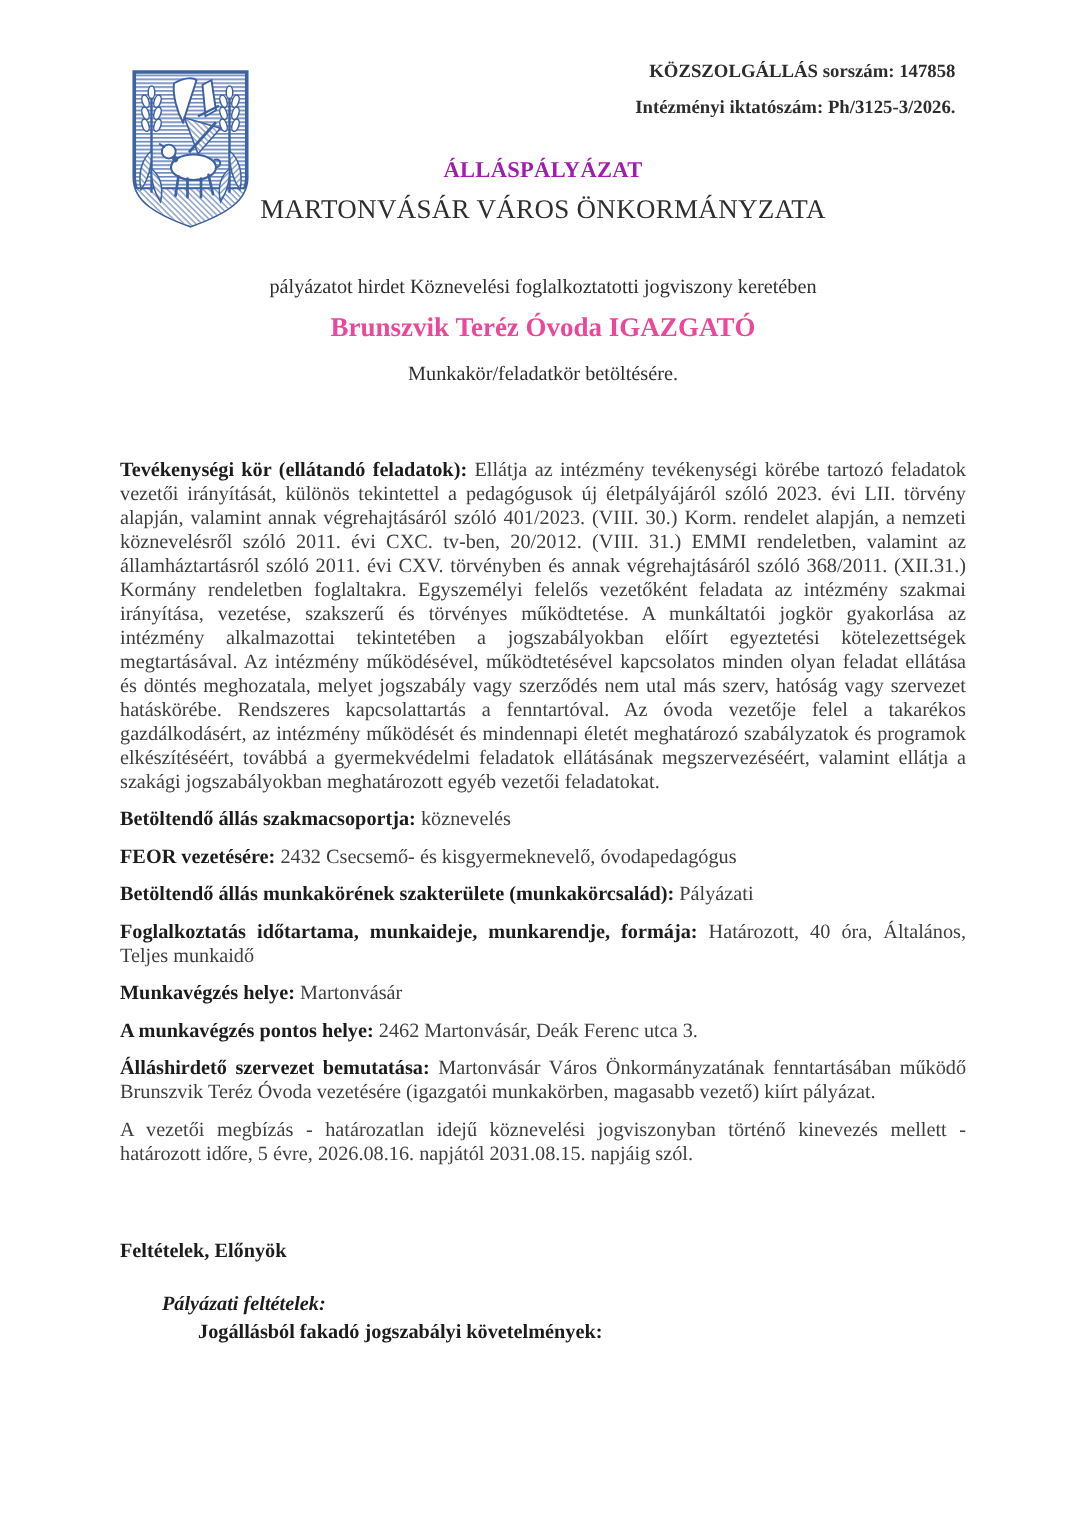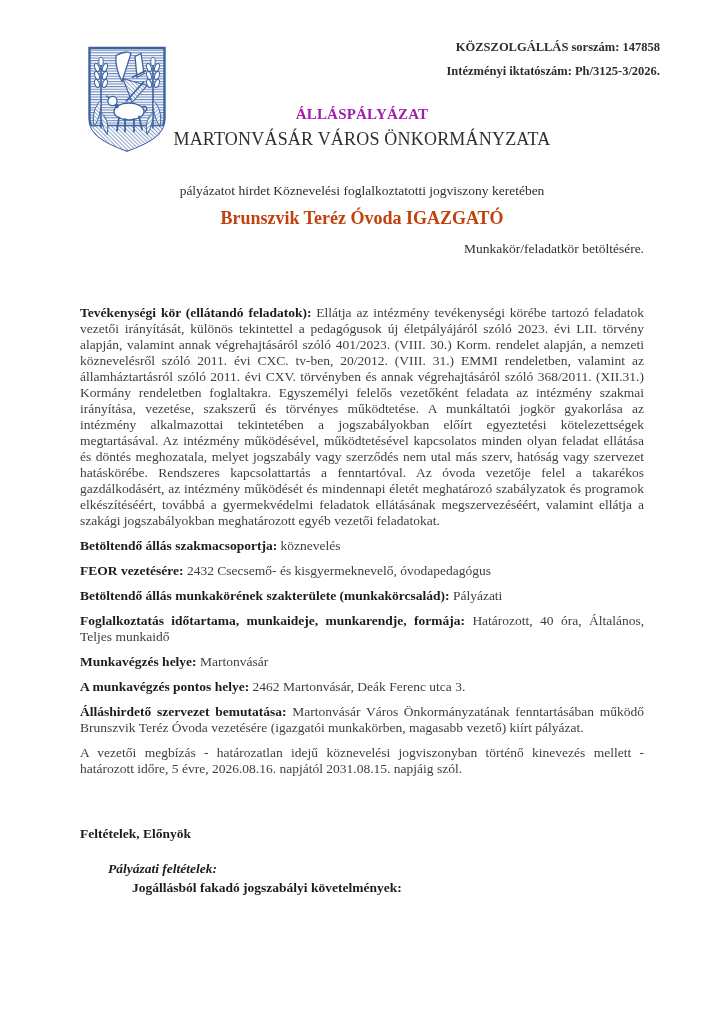--- a/index.html
+++ b/index.html
@@ -6,36 +6,36 @@
   html,body{margin:0;padding:0;background:#ffffff;}
   body{
     width:724px;height:1024px;overflow:hidden;
     font-family:"Liberation Serif","DejaVu Serif",serif;
     -webkit-font-smoothing:antialiased;
   }
   .page{position:relative;width:724px;height:1024px;background:#ffffff;}
 
   
   .hdr-right{
-    position:absolute;top:41px;right:64px;text-align:right;
+    position:absolute;top:41px;right:87px;text-align:right;
     font-size:12.5px;font-weight:700;color:#2d2d2d;line-height:13px;
   }
   .hdr-right .ref-line + .ref-line{margin-top:11px;}
 
   
   .coa{position:absolute;left:86px;top:44px;width:82px;height:111px;}
 
   
   .content{padding:106px 80px 0 80px;}
   .t-center{text-align:center;}
   .doc-type{font-size:15px;font-weight:700;color:#a21caf;line-height:17px;letter-spacing:.2px;}
   .org{font-size:18px;color:#2e2e2e;line-height:16px;margin-top:8px;letter-spacing:.2px;}
   .intro{font-size:13.5px;color:#2e2e2e;line-height:16px;margin-top:36px;}
-  .position{font-size:18px;font-weight:700;color:#c2410c;line-height:22px;margin-top:8px;}
-  .subtitle{font-size:13.5px;color:#2e2e2e;line-height:16px;margin-top:12px;text-align:right;}
+  .position{font-size:18px;font-weight:700;color:#ec4899;line-height:22px;margin-top:8px;}
+  .subtitle{font-size:13.5px;color:#2e2e2e;line-height:16px;margin-top:12px;}
 
   .body-text p{
     font-size:13.5px;line-height:16px;color:#3e3e3e;
     text-align:justify;margin:9px 0 0 0;
   }
   p.activity{margin-top:48px;}
   .lbl{font-weight:700;color:#1c1c1c;}
 
   .cond-heading{
     margin-top:49px;font-size:13.5px;font-weight:700;color:#1c1c1c;line-height:16px;

